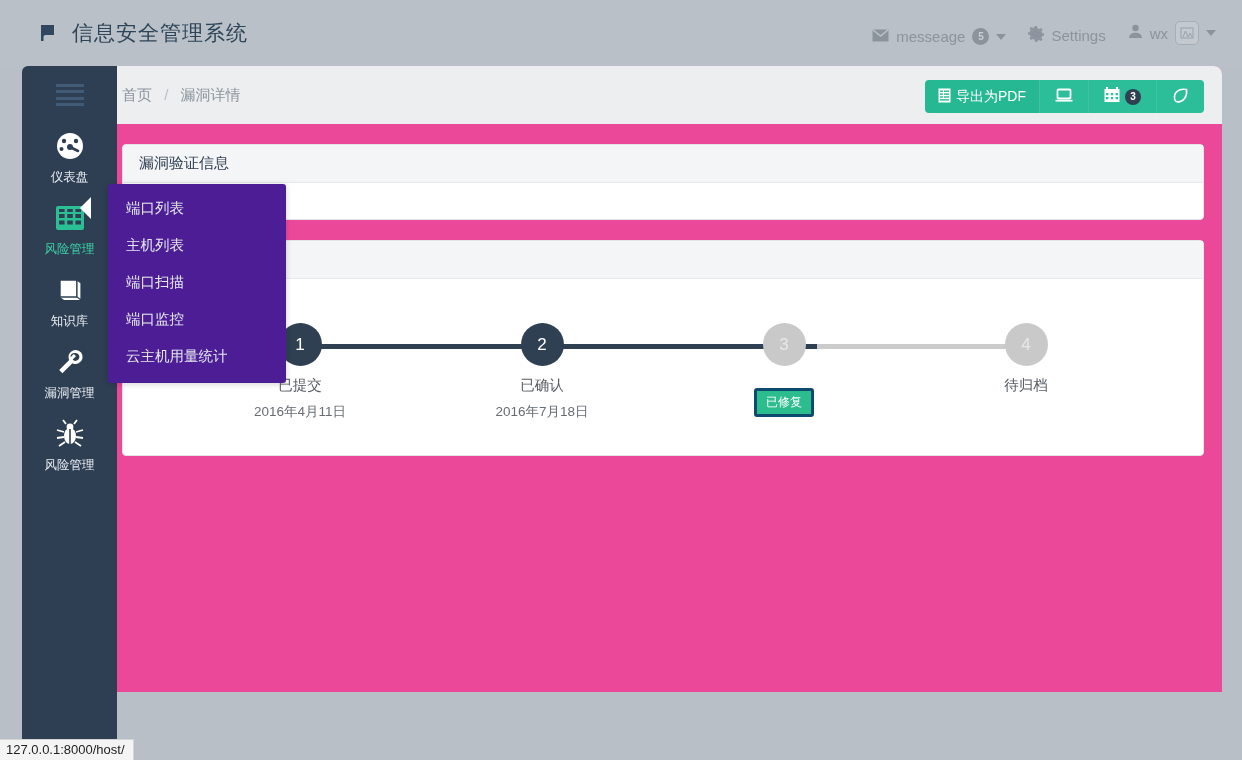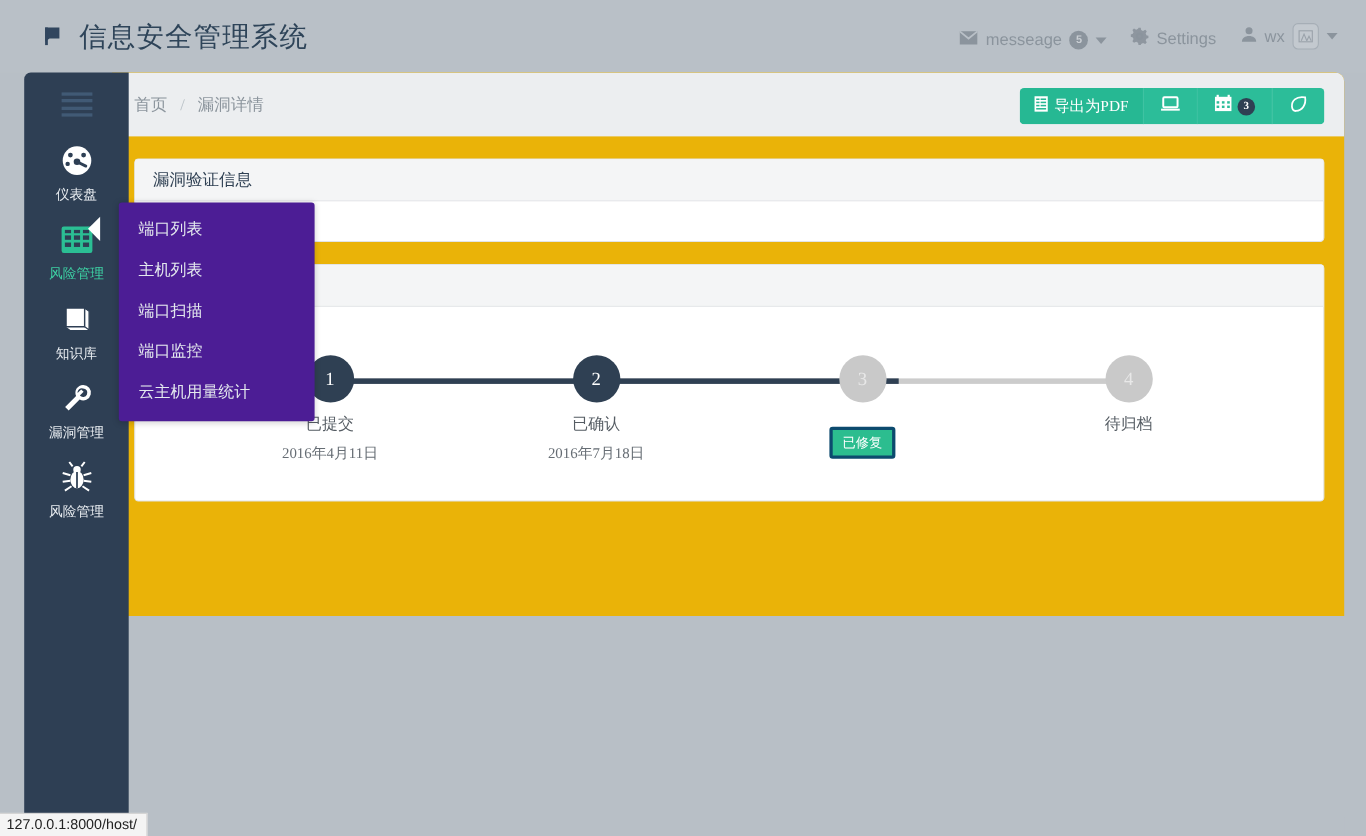--- a/index.html
+++ b/index.html
@@ -15,21 +15,21 @@
     position: absolute; top: 0; left: 0; width: 1242px; height: 66px;
     background: #b9c0c7;
     display: flex; align-items: center;
   }
   .brand { display: flex; align-items: center; margin-left: 38px; }
   .brand-icon {
     width: 22px; height: 22px; margin-right: 12px; position: relative;
     color: #31465f;
   }
   .brand-title {
-    font-size: 25px; color: #2e4459; letter-spacing: 1px;
+    font-size: 21px; color: #2e4459; letter-spacing: 1px;
     font-weight: 400; white-space: nowrap;
   }
   .appbar-right {
     margin-left: auto; margin-right: 26px;
     display: flex; align-items: flex-end; gap: 22px;
     color: #8b949d; font-size: 15px;
   }
   .ab-item { display: flex; align-items: center; gap: 7px; cursor: pointer; }
   .badge-round {
     background: #8b949d; color: #c9ced3; border-radius: 50%;
@@ -76,25 +76,24 @@
     width: 0; height: 0;
     border-top: 11px solid transparent;
     border-bottom: 11px solid transparent;
     border-right: 11px solid #ffffff;
     z-index: 6;
   }
 
   
   .content {
     position: absolute; left: 102px; top: 66px;
-    width: 1120px; height: 494px;
-    background: #eab308;
+    width: 1120px; height: 626px;
+    background: #ec4899;
     border-top-right-radius: 8px;
     overflow: hidden;
-    font-family: Liberation Serif, serif;
   }
   .topbar {
     height: 58px; background: #eceef0;
     display: flex; align-items: center; padding: 0 0 0 20px;
     position: relative;
   }
   .breadcrumb { font-size: 15px; color: #8c959d; }
   .breadcrumb .sep { margin: 0 8px; color: #b9c0c6; }
   .breadcrumb .crumb { cursor: pointer; }
 

